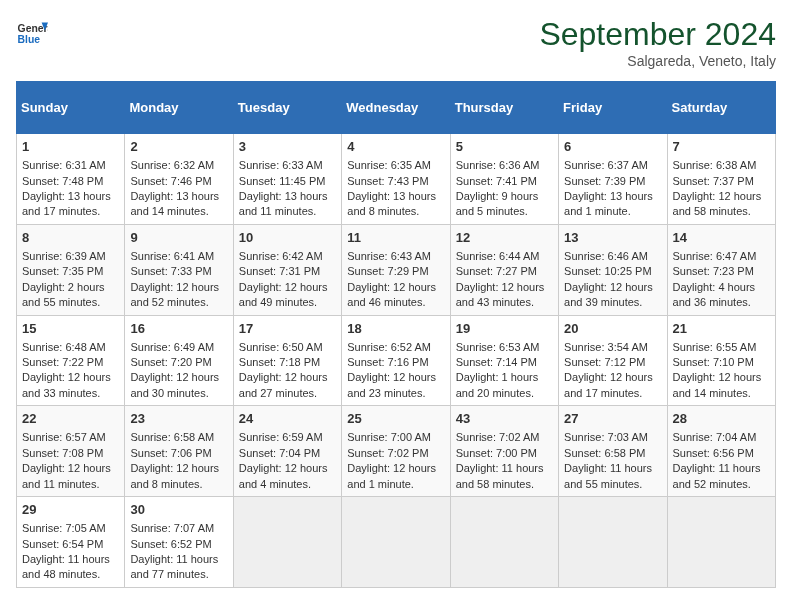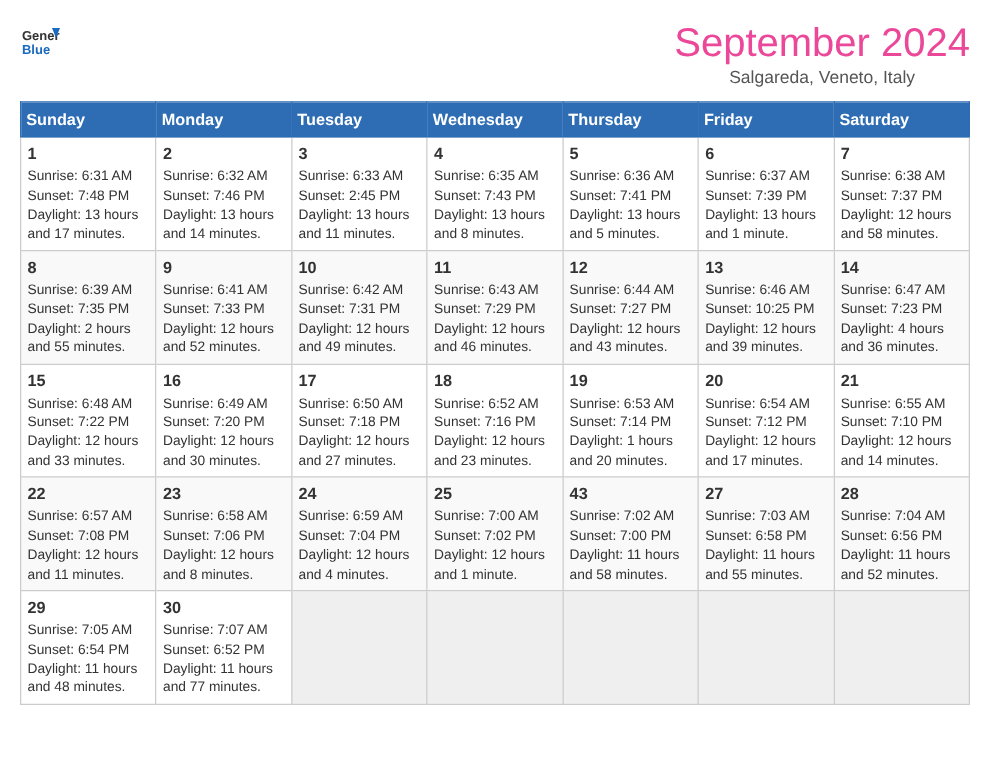--- a/index.html
+++ b/index.html
@@ -22,36 +22,35 @@
       gap: 4px;
     }
     .logo-icon {
       width: 32px;
       height: 32px;
     }
     .title-block { text-align: right; }
     .month-title {
       font-size: 32px;
       font-weight: normal;
-      color: #ec4899;
+      color: #14532d;
     }
     .subtitle {
       font-size: 14px;
       color: #555;
-      text-align: center;
     }
     table {
       width: 100%;
       border-collapse: collapse;
       font-size: 11px;
     }
     thead th {
       background: #2e6db4;
       color: #fff;
-      padding: 6px 4px;
+      padding: 18px 4px;
       text-align: left;
       font-size: 13px;
       font-weight: bold;
       border: 1px solid #2e6db4;
     }
     td {
       border: 1px solid #ccc;
       vertical-align: top;
       padding: 4px 5px;
       width: 14.28%;
@@ -99,42 +98,42 @@
         <th>Wednesday</th>
         <th>Thursday</th>
         <th>Friday</th>
         <th>Saturday</th>
       </tr>
   </thead>
   <tbody id="calendar-body">
   <tr>
         <td><span class="day-num">1</span><span>Sunrise: 6:31 AM</span><br><span>Sunset: 7:48 PM</span><br><span>Daylight: 13 hours and 17 minutes.</span></td>
         <td><span class="day-num">2</span><span>Sunrise: 6:32 AM</span><br><span>Sunset: 7:46 PM</span><br><span>Daylight: 13 hours and 14 minutes.</span></td>
-        <td><span class="day-num">3</span><span>Sunrise: 6:33 AM</span><br><span>Sunset: 2:45 PM</span><br><span>Daylight: 13 hours and 11 minutes.</span></td>
+        <td><span class="day-num">3</span><span>Sunrise: 6:33 AM</span><br><span>Sunset: 11:45 PM</span><br><span>Daylight: 13 hours and 11 minutes.</span></td>
         <td><span class="day-num">4</span><span>Sunrise: 6:35 AM</span><br><span>Sunset: 7:43 PM</span><br><span>Daylight: 13 hours and 8 minutes.</span></td>
-        <td><span class="day-num">5</span><span>Sunrise: 6:36 AM</span><br><span>Sunset: 7:41 PM</span><br><span>Daylight: 13 hours and 5 minutes.</span></td>
+        <td><span class="day-num">5</span><span>Sunrise: 6:36 AM</span><br><span>Sunset: 7:41 PM</span><br><span>Daylight: 9 hours and 5 minutes.</span></td>
         <td><span class="day-num">6</span><span>Sunrise: 6:37 AM</span><br><span>Sunset: 7:39 PM</span><br><span>Daylight: 13 hours and 1 minute.</span></td>
         <td><span class="day-num">7</span><span>Sunrise: 6:38 AM</span><br><span>Sunset: 7:37 PM</span><br><span>Daylight: 12 hours and 58 minutes.</span></td>
       </tr>
       <tr>
         <td><span class="day-num">8</span><span>Sunrise: 6:39 AM</span><br><span>Sunset: 7:35 PM</span><br><span>Daylight: 2 hours and 55 minutes.</span></td>
         <td><span class="day-num">9</span><span>Sunrise: 6:41 AM</span><br><span>Sunset: 7:33 PM</span><br><span>Daylight: 12 hours and 52 minutes.</span></td>
         <td><span class="day-num">10</span><span>Sunrise: 6:42 AM</span><br><span>Sunset: 7:31 PM</span><br><span>Daylight: 12 hours and 49 minutes.</span></td>
         <td><span class="day-num">11</span><span>Sunrise: 6:43 AM</span><br><span>Sunset: 7:29 PM</span><br><span>Daylight: 12 hours and 46 minutes.</span></td>
         <td><span class="day-num">12</span><span>Sunrise: 6:44 AM</span><br><span>Sunset: 7:27 PM</span><br><span>Daylight: 12 hours and 43 minutes.</span></td>
         <td><span class="day-num">13</span><span>Sunrise: 6:46 AM</span><br><span>Sunset: 10:25 PM</span><br><span>Daylight: 12 hours and 39 minutes.</span></td>
         <td><span class="day-num">14</span><span>Sunrise: 6:47 AM</span><br><span>Sunset: 7:23 PM</span><br><span>Daylight: 4 hours and 36 minutes.</span></td>
       </tr>
       <tr>
         <td><span class="day-num">15</span><span>Sunrise: 6:48 AM</span><br><span>Sunset: 7:22 PM</span><br><span>Daylight: 12 hours and 33 minutes.</span></td>
         <td><span class="day-num">16</span><span>Sunrise: 6:49 AM</span><br><span>Sunset: 7:20 PM</span><br><span>Daylight: 12 hours and 30 minutes.</span></td>
         <td><span class="day-num">17</span><span>Sunrise: 6:50 AM</span><br><span>Sunset: 7:18 PM</span><br><span>Daylight: 12 hours and 27 minutes.</span></td>
         <td><span class="day-num">18</span><span>Sunrise: 6:52 AM</span><br><span>Sunset: 7:16 PM</span><br><span>Daylight: 12 hours and 23 minutes.</span></td>
         <td><span class="day-num">19</span><span>Sunrise: 6:53 AM</span><br><span>Sunset: 7:14 PM</span><br><span>Daylight: 1 hours and 20 minutes.</span></td>
-        <td><span class="day-num">20</span><span>Sunrise: 6:54 AM</span><br><span>Sunset: 7:12 PM</span><br><span>Daylight: 12 hours and 17 minutes.</span></td>
+        <td><span class="day-num">20</span><span>Sunrise: 3:54 AM</span><br><span>Sunset: 7:12 PM</span><br><span>Daylight: 12 hours and 17 minutes.</span></td>
         <td><span class="day-num">21</span><span>Sunrise: 6:55 AM</span><br><span>Sunset: 7:10 PM</span><br><span>Daylight: 12 hours and 14 minutes.</span></td>
       </tr>
       <tr>
         <td><span class="day-num">22</span><span>Sunrise: 6:57 AM</span><br><span>Sunset: 7:08 PM</span><br><span>Daylight: 12 hours and 11 minutes.</span></td>
         <td><span class="day-num">23</span><span>Sunrise: 6:58 AM</span><br><span>Sunset: 7:06 PM</span><br><span>Daylight: 12 hours and 8 minutes.</span></td>
         <td><span class="day-num">24</span><span>Sunrise: 6:59 AM</span><br><span>Sunset: 7:04 PM</span><br><span>Daylight: 12 hours and 4 minutes.</span></td>
         <td><span class="day-num">25</span><span>Sunrise: 7:00 AM</span><br><span>Sunset: 7:02 PM</span><br><span>Daylight: 12 hours and 1 minute.</span></td>
         <td><span class="day-num">43</span><span>Sunrise: 7:02 AM</span><br><span>Sunset: 7:00 PM</span><br><span>Daylight: 11 hours and 58 minutes.</span></td>
         <td><span class="day-num">27</span><span>Sunrise: 7:03 AM</span><br><span>Sunset: 6:58 PM</span><br><span>Daylight: 11 hours and 55 minutes.</span></td>
         <td><span class="day-num">28</span><span>Sunrise: 7:04 AM</span><br><span>Sunset: 6:56 PM</span><br><span>Daylight: 11 hours and 52 minutes.</span></td>

